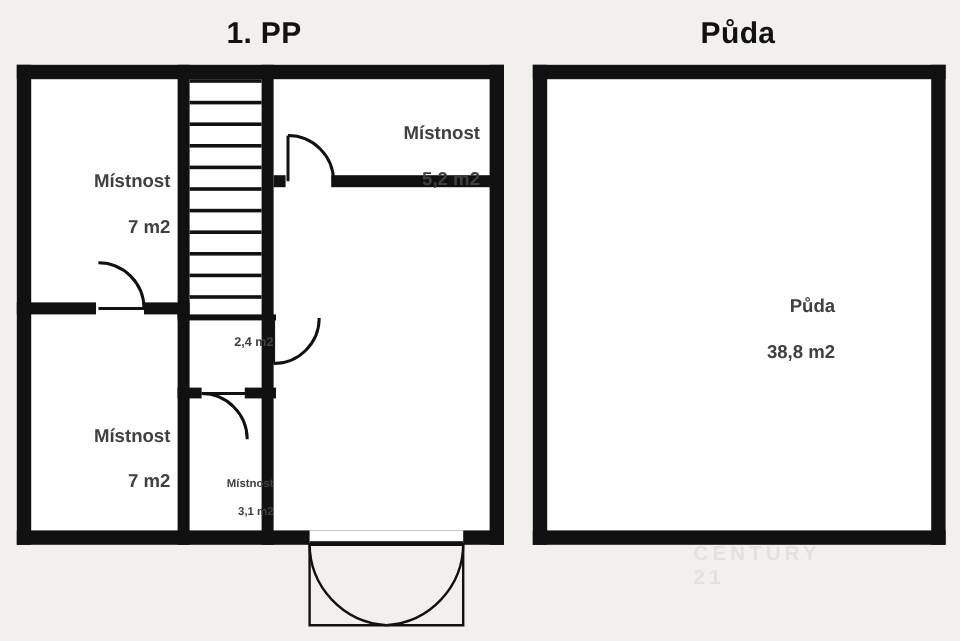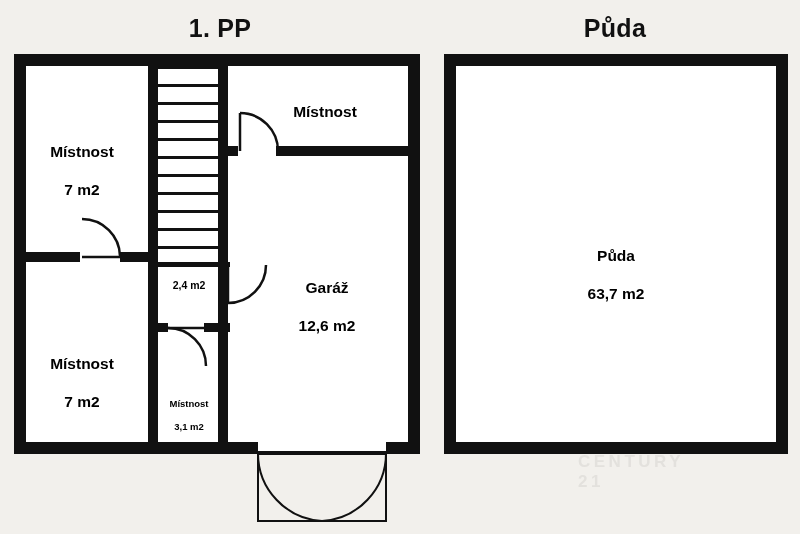--- a/index.html
+++ b/index.html
@@ -39,22 +39,22 @@
     position: absolute;
     background: #111111;
   }
   .room-fill {
     position: absolute;
     background: #ffffff;
   }
 
   .label {
     position: absolute;
-    text-align: center;
-    color: #000000;
+    text-align: right;
+    color: #404040;
     line-height: 1.22;
     white-space: pre-line;
   }
   .label .l1 { display: block; font-weight: bold; }
   .label .l2 { display: block; font-weight: bold; }
 
   .lbl-big   { font-size: 15.5px; }
   .lbl-small { font-size: 10.5px; }
   .lbl-tiny  { font-size: 9.5px; }
 
@@ -160,36 +160,33 @@
     <span class="l2">7 m2</span>
   </div>
 
   <div class="label lbl-big" style="left:22px; top:336px; width:120px;">
     <span class="l1">Místnost</span>
     <span class="l2">7 m2</span>
   </div>
 
   <div class="label lbl-big" style="left:250px; top:84px; width:150px;">
     <span class="l1">Místnost</span>
+    <span class="l2">5,2 m2</span>
   </div>
 
   <div class="label lbl-small" style="left:150px; top:266px; width:78px;">
     <span class="l2">2,4 m2</span>
   </div>
 
   <div class="label lbl-tiny" style="left:150px; top:386px; width:78px;">
     <span class="l1">Místnost</span>
     <span class="l2">3,1 m2</span>
   </div>
 
-  <div class="label lbl-big" style="left:252px; top:260px; width:150px;">
-    <span class="l1">Garáž</span>
-    <span class="l2">12,6 m2</span>
-  </div>
 
   <div class="label lbl-big" style="left:536px; top:228px; width:160px;">
     <span class="l1">Půda</span>
-    <span class="l2">63,7 m2</span>
+    <span class="l2">38,8 m2</span>
   </div>
 
   <div class="watermark">CENTURY 21</div>
 
 </div>
 
 </body></html>

